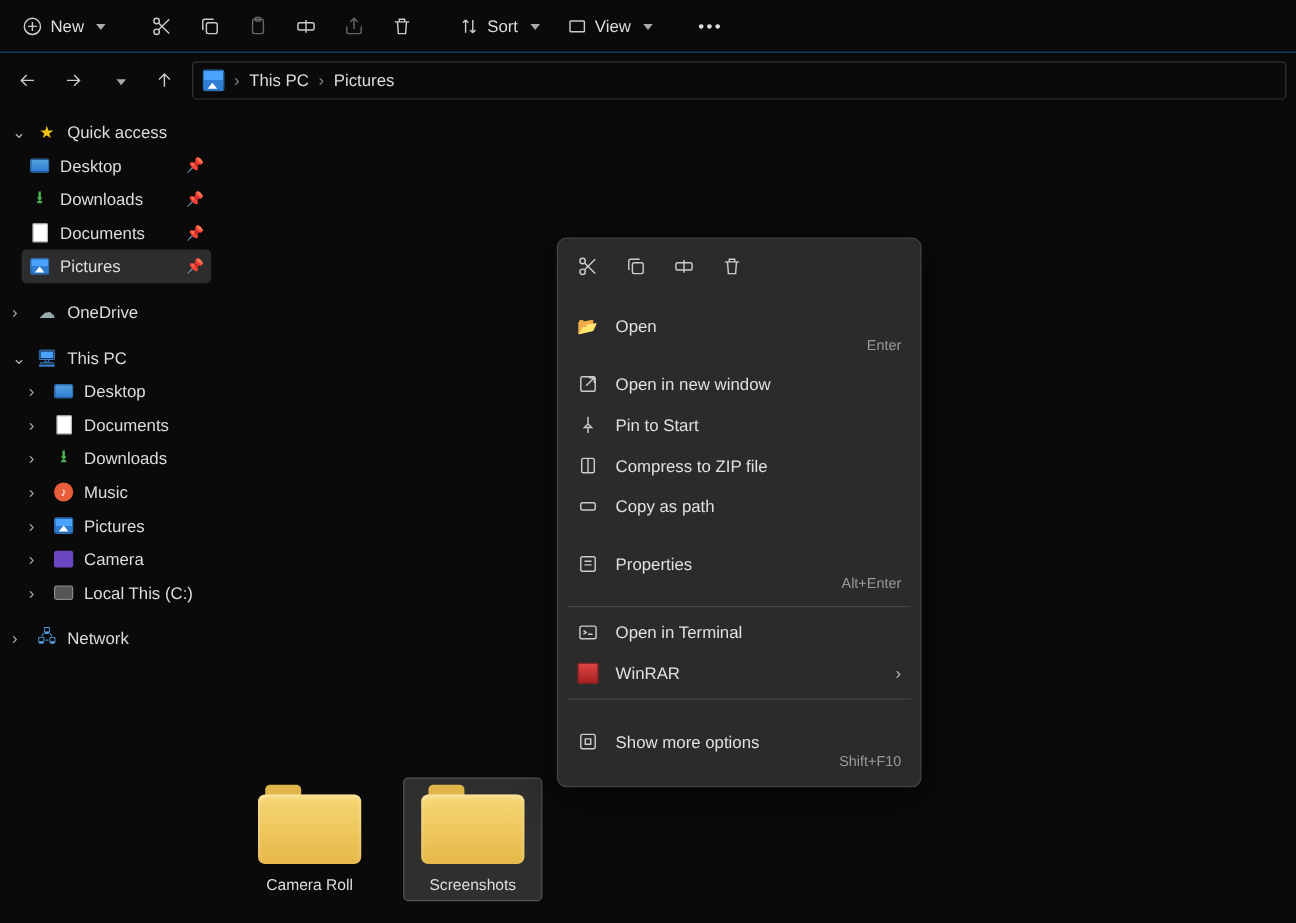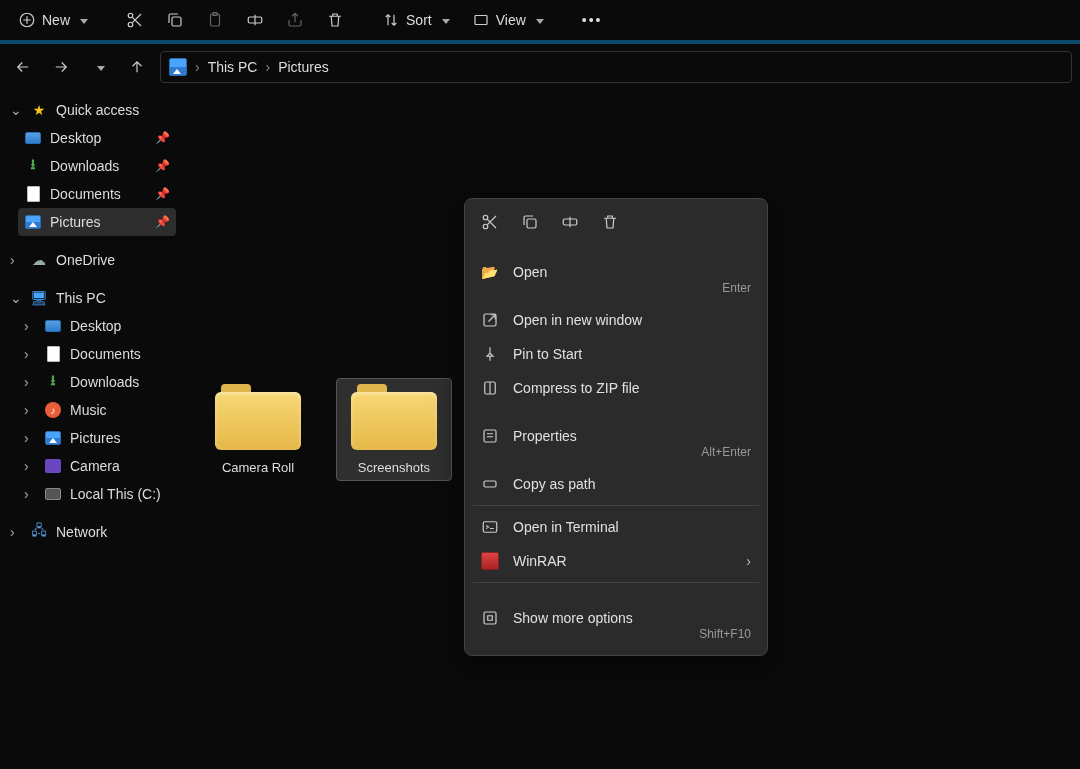--- a/index.html
+++ b/index.html
@@ -13,21 +13,21 @@
     overflow: hidden;
     position: relative;
   }
   
   .toolbar {
     height: 44px;
     display: flex;
     align-items: center;
     padding: 0 10px;
     gap: 6px;
-    border-bottom: 4px solid #0c4a6e;
+    border-bottom: 1px solid #0c4a6e;
   }
   .tb-btn, .tb-icon {
     display: flex;
     align-items: center;
     gap: 6px;
     padding: 4px 8px;
     border-radius: 4px;
     color: #ddd;
     cursor: pointer;
   }
@@ -89,21 +89,21 @@
   .desk-ic{width:16px;height:12px;background:linear-gradient(#56a0e0,#2e7dd1);border:1px solid #2a6db0;border-radius:2px;}
   .dl-ic{color:#4caf50;font-weight:bold;}
   .doc-ic{width:13px;height:16px;background:#fff;border:1px solid #bbb;border-radius:1px;position:relative;}
   .mus-ic{width:16px;height:16px;border-radius:50%;background:#e85d3a;display:flex;align-items:center;justify-content:center;color:#fff;font-size:10px;}
   .vid-ic{width:16px;height:14px;background:#6b46c1;border-radius:2px;position:relative;}
   .disk-ic{width:16px;height:12px;background:#555;border:1px solid #888;border-radius:2px;}
   .net-ic{color:#56a0e0;}
 
   
   .content{
-    flex:1;padding:18px 20px;display:flex;gap:20px;align-items:center;
+    flex:1;padding:18px 20px;display:flex;gap:20px;align-items:flex-end;
   }
   .folder{
     width:116px;text-align:center;cursor:pointer;padding:6px;border-radius:4px;
   }
   .folder.selected{background:#2f2f2f;border:1px solid #555;padding:5px;}
   .folder-icon{
     width:86px;height:66px;margin:0 auto 10px;position:relative;
   }
   .folder-icon::before{
     content:"";position:absolute;top:0;left:6px;width:30px;height:12px;
@@ -404,35 +404,35 @@
         <svg class="icon-svg" viewBox="0 0 24 24">
           <rect x="5" y="4" width="14" height="16" rx="2"></rect>
           <path d="M12 4v16"></path>
         </svg>
       </span>
     <span>Compress to ZIP file</span>
   </div>
   <div class="ctx-row">
     <span class="ctx-ic">
         <svg class="icon-svg" viewBox="0 0 24 24">
+          <rect x="4" y="8" width="16" height="8" rx="2"></rect>
+        </svg>
+      </span>
+    <span>Copy as path</span>
+  </div>
+  <div class="ctx-row">
+    <span class="ctx-ic">
+        <svg class="icon-svg" viewBox="0 0 24 24">
           <rect x="4" y="4" width="16" height="16" rx="2"></rect>
           <path d="M8 9h8M8 13h8"></path>
         </svg>
       </span>
     <span>Properties</span>
     <span class="ctx-shortcut">Alt+Enter</span>
   </div>
-  <div class="ctx-row">
-    <span class="ctx-ic">
-        <svg class="icon-svg" viewBox="0 0 24 24">
-          <rect x="4" y="8" width="16" height="8" rx="2"></rect>
-        </svg>
-      </span>
-    <span>Copy as path</span>
-  </div>
 
   <div class="ctx-sep"></div>
 
   <div class="ctx-row">
     <span class="ctx-ic">
         <svg class="icon-svg" viewBox="0 0 24 24">
           <rect x="3" y="5" width="18" height="14" rx="2"></rect>
           <path d="M7 10l3 2-3 2M12 14h5"></path>
         </svg>
       </span>

